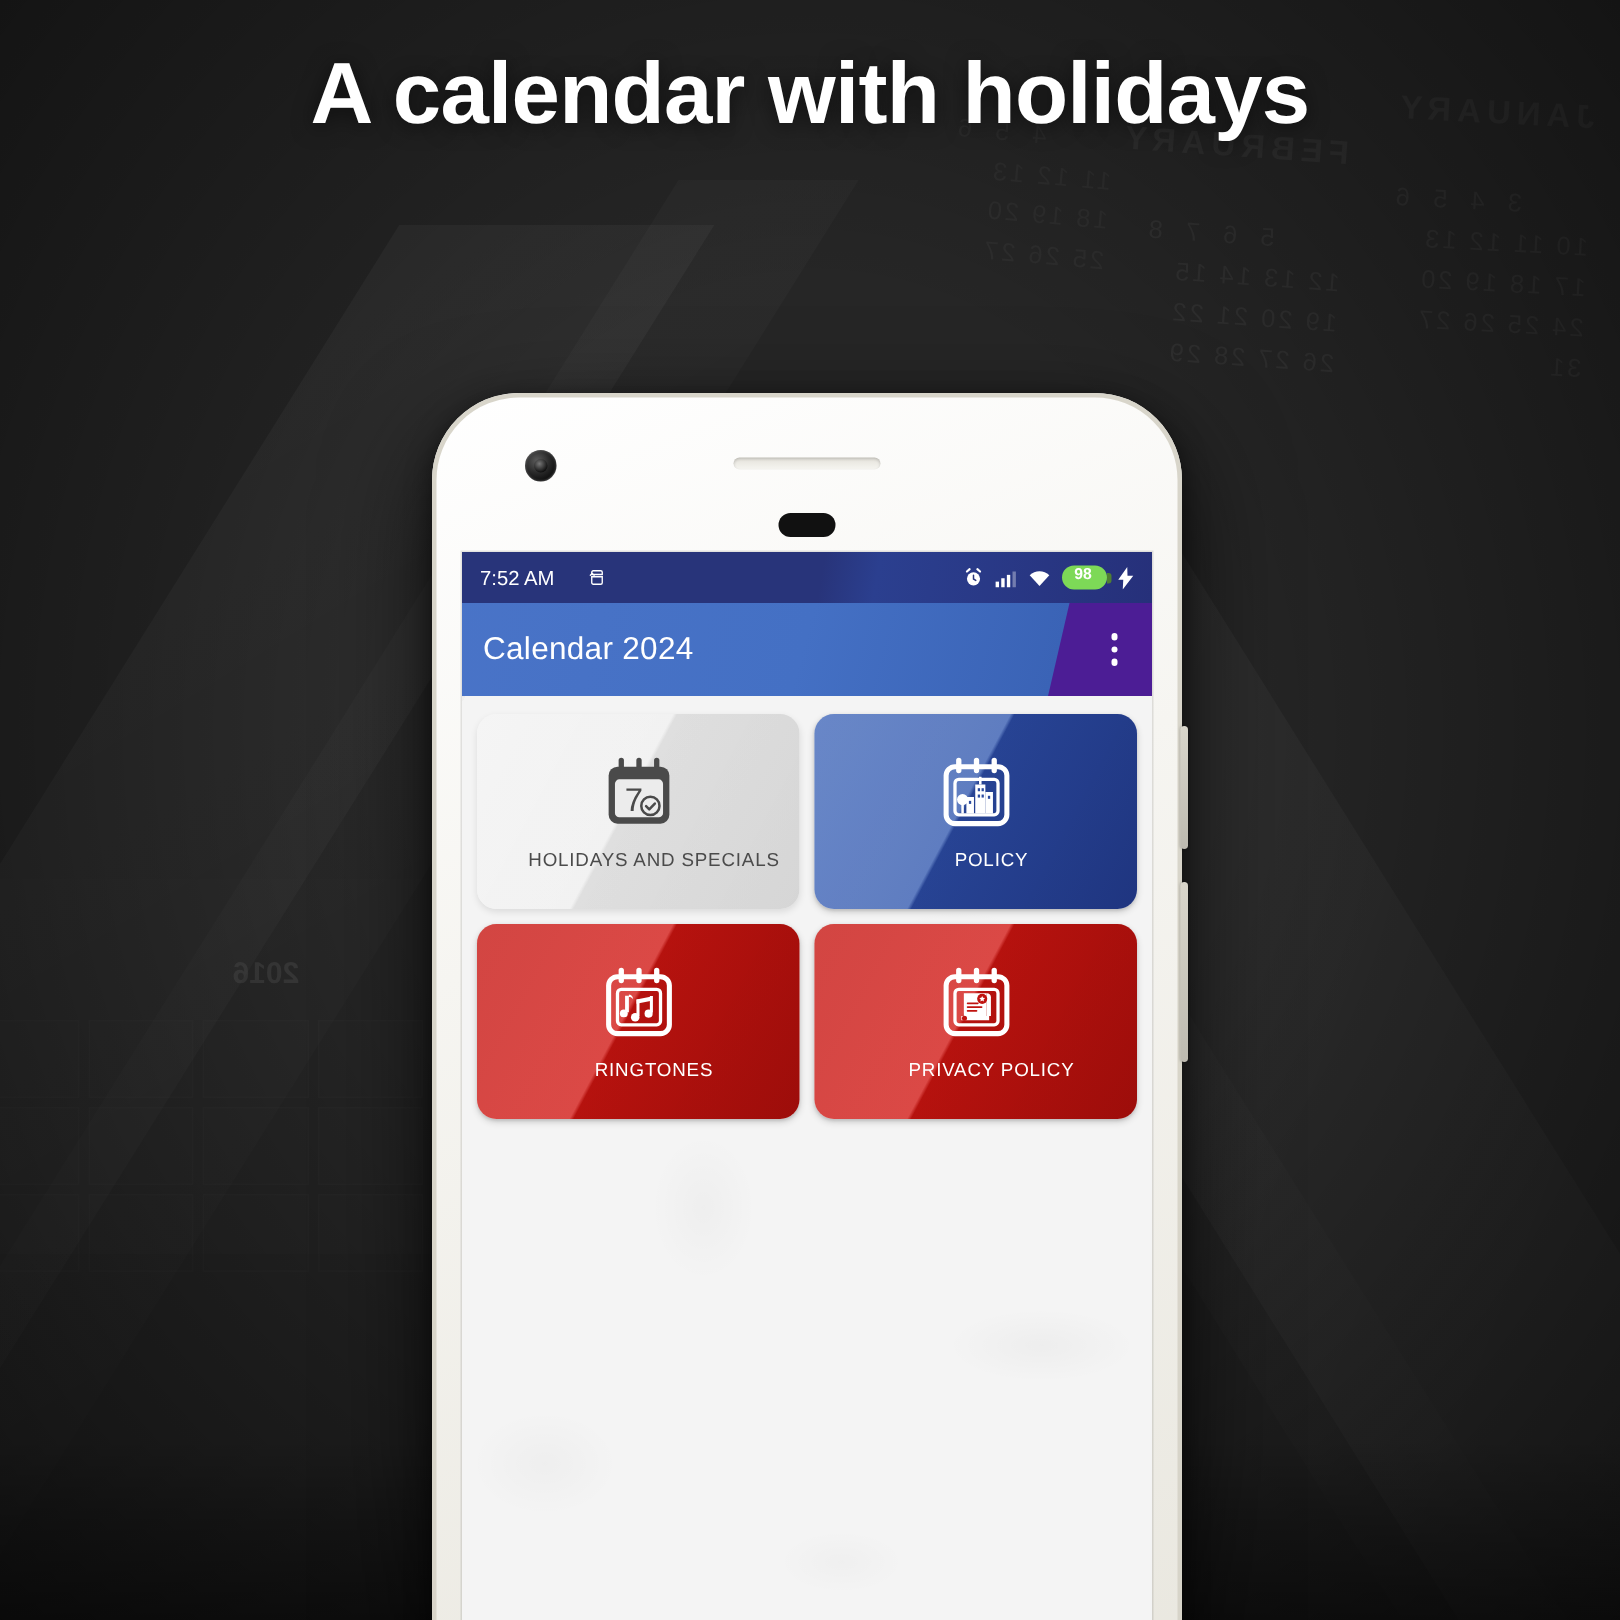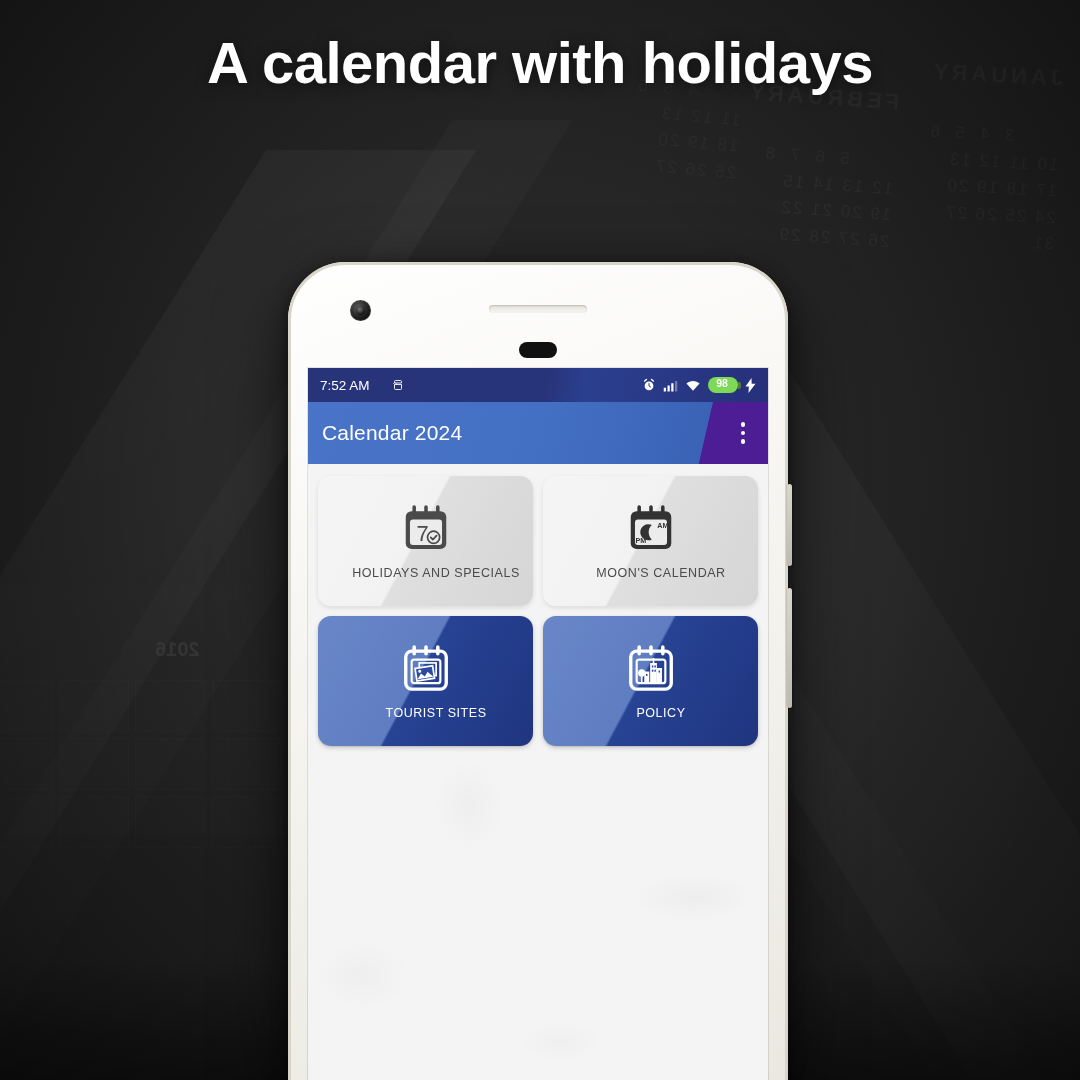--- a/index.html
+++ b/index.html
@@ -429,52 +429,21 @@
               </g>
               <rect x="8" y="12" width="48" height="45" rx="7" fill="#4a4a4a"></rect>
               <rect x="13" y="22" width="38" height="30" rx="3.5" fill="#ececec"></rect>
               <text x="28" y="47" font-family="Liberation Sans, sans-serif" font-size="26" fill="#4a4a4a" text-anchor="middle">7</text>
               <circle cx="41" cy="43" r="7.2" fill="#ececec" stroke="#4a4a4a" stroke-width="2"></circle>
               <path d="M37.6 43.2l2.5 2.5 4.4-4.6" stroke="#4a4a4a" stroke-width="2" fill="none" stroke-linecap="round" stroke-linejoin="round"></path>
             </svg>
             <span class="lbl">HOLIDAYS AND SPECIALS</span>
           </div>
 
-          <div class="tile light">
-            <span class="sheen"></span>
-            <svg class="ico" viewBox="0 0 64 64">
-              <g fill="none" stroke="#333" stroke-width="4.2" stroke-linecap="round">
-                <path d="M18 7v8M32 7v8M46 7v8"></path>
-              </g>
-              <rect x="8" y="12" width="48" height="45" rx="7" fill="#333"></rect>
-              <rect x="13" y="22" width="38" height="30" rx="3.5" fill="#ececec"></rect>
-              <path d="M33 28.5a9.5 9.5 0 1 0 0 17 11.5 11.5 0 0 1 0-17z" fill="#333"></path>
-              <text x="46" y="32.5" font-family="Liberation Sans, sans-serif" font-size="8.5" font-weight="bold" fill="#333" text-anchor="middle">AM</text>
-              <text x="20" y="50" font-family="Liberation Sans, sans-serif" font-size="8.5" font-weight="bold" fill="#333" text-anchor="middle">PM</text>
-            </svg>
-            <span class="lbl">MOON'S CALENDAR</span>
-          </div>
-
-          <div class="tile blue">
-            <span class="sheen"></span>
-            <svg class="ico" viewBox="0 0 64 64">
-              <g fill="none" stroke="#fff" stroke-width="4.2" stroke-linecap="round">
-                <path d="M18 7v8M32 7v8M46 7v8"></path>
-              </g>
-              <rect x="8" y="12" width="48" height="45" rx="7" fill="none" stroke="#fff" stroke-width="4"></rect>
-              <rect x="15" y="22" width="34" height="28" rx="3" fill="none" stroke="#fff" stroke-width="2.6"></rect>
-              <rect x="24" y="26" width="20" height="15" fill="none" stroke="#fff" stroke-width="2"></rect>
-              <g transform="rotate(-9 30 38)">
-                <rect x="20" y="31" width="21" height="15" fill="#2b4ba0" stroke="#fff" stroke-width="2"></rect>
-                <path d="M21 44l5-6 4 4 4-5 6 7z" fill="#fff"></path>
-                <circle cx="25" cy="35" r="1.8" fill="#fff"></circle>
-              </g>
-            </svg>
-            <span class="lbl">TOURIST SITES</span>
-          </div>
+
 
           <div class="tile blue">
             <span class="sheen"></span>
             <svg class="ico" viewBox="0 0 64 64">
               <g fill="none" stroke="#fff" stroke-width="4.2" stroke-linecap="round">
                 <path d="M18 7v8M32 7v8M46 7v8"></path>
               </g>
               <rect x="8" y="12" width="48" height="45" rx="7" fill="none" stroke="#fff" stroke-width="4"></rect>
               <rect x="15" y="22" width="34" height="28" rx="3" fill="none" stroke="#fff" stroke-width="2.6"></rect>
               <path d="M31 26h8v23h-8z" fill="#fff"></path>
@@ -488,21 +457,62 @@
                 <rect x="36" y="34" width="1.8" height="2.4"></rect>
                 <rect x="41" y="35" width="1.8" height="2.4"></rect>
                 <rect x="26" y="39" width="1.8" height="2.4"></rect>
               </g>
               <circle cx="21" cy="38" r="4.4" fill="#fff"></circle>
               <path d="M21 42v7" stroke="#fff" stroke-width="2"></path>
             </svg>
             <span class="lbl">POLICY</span>
           </div>
 
-
+          <div class="tile red">
+            <span class="sheen"></span>
+            <svg class="ico" viewBox="0 0 64 64">
+              <g fill="none" stroke="#fff" stroke-width="4.2" stroke-linecap="round">
+                <path d="M18 7v8M32 7v8M46 7v8"></path>
+              </g>
+              <rect x="8" y="12" width="48" height="45" rx="7" fill="none" stroke="#fff" stroke-width="4"></rect>
+              <rect x="15" y="22" width="34" height="28" rx="3" fill="none" stroke="#fff" stroke-width="2.6"></rect>
+              <g fill="#fff">
+                <path d="M21 27h3v13h-3z"></path>
+                <circle cx="20" cy="41" r="3.1"></circle>
+                <path d="M24 26c2.5.4 3.4 1.9 3.1 3.6-1-1.4-1.9-1.6-3.1-1.6z"></path>
+                <path d="M30 30h2.4v13H30z"></path>
+                <circle cx="29" cy="44" r="3.4"></circle>
+                <path d="M30 30l12-2.4v3.4L30 33.4z"></path>
+                <path d="M40.6 27.2h2.4v13h-2.4z"></path>
+                <circle cx="39.6" cy="41.2" r="3.2"></circle>
+              </g>
+            </svg>
+            <span class="lbl">RINGTONES</span>
+          </div>
+
+          <div class="tile red">
+            <span class="sheen"></span>
+            <svg class="ico" viewBox="0 0 64 64">
+              <g fill="none" stroke="#fff" stroke-width="4.2" stroke-linecap="round">
+                <path d="M18 7v8M32 7v8M46 7v8"></path>
+              </g>
+              <rect x="8" y="12" width="48" height="45" rx="7" fill="none" stroke="#fff" stroke-width="4"></rect>
+              <rect x="15" y="22" width="34" height="28" rx="3" fill="none" stroke="#fff" stroke-width="2.6"></rect>
+              <path d="M22 25h18v18H22z" fill="#fff"></path>
+              <path d="M40 25c2.4 0 3.4 1.4 3.4 3.2V43H40z" fill="#fff"></path>
+              <g stroke="#c0130f" stroke-width="1.4" stroke-linecap="round">
+                <path d="M25 33h8M25 36h11M25 39h7"></path>
+              </g>
+              <circle cx="36.5" cy="29.5" r="4" fill="#c0130f"></circle>
+              <path d="M36.5 27.2l.7 1.5 1.6.2-1.2 1.2.3 1.6-1.4-.8-1.4.8.3-1.6-1.2-1.2 1.6-.2z" fill="#fff"></path>
+              <path d="M20 43h22v3.4H20z" fill="#fff"></path>
+              <circle cx="22.5" cy="44.8" r="2" fill="#c0130f"></circle>
+            </svg>
+            <span class="lbl">PRIVACY POLICY</span>
+          </div>
 
         </div>
         <div class="scroll-pad"></div>
       </div>
 
     </div>
   </div>
 
 </div>
 

